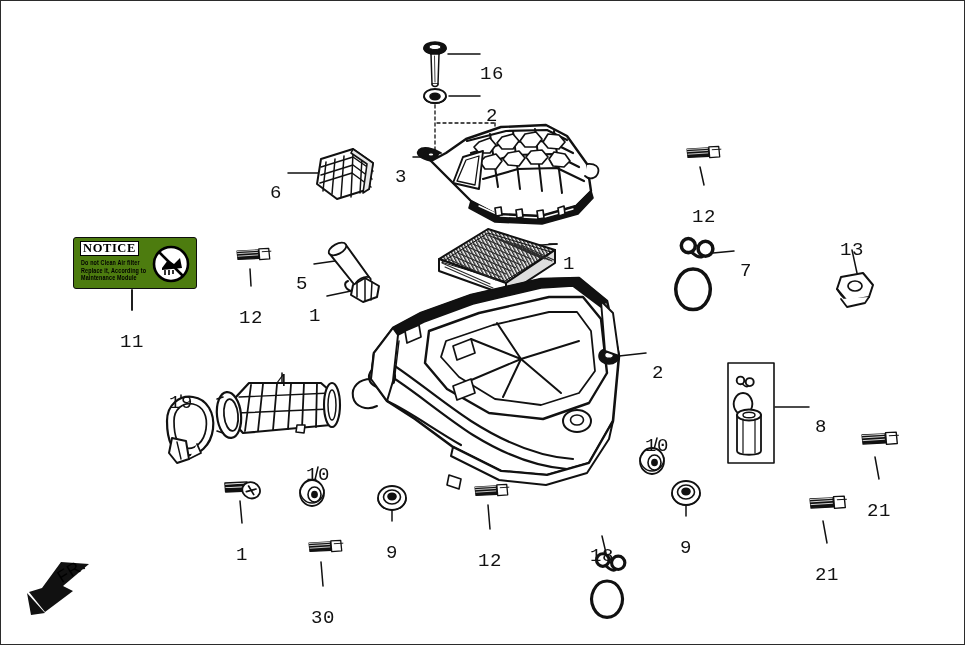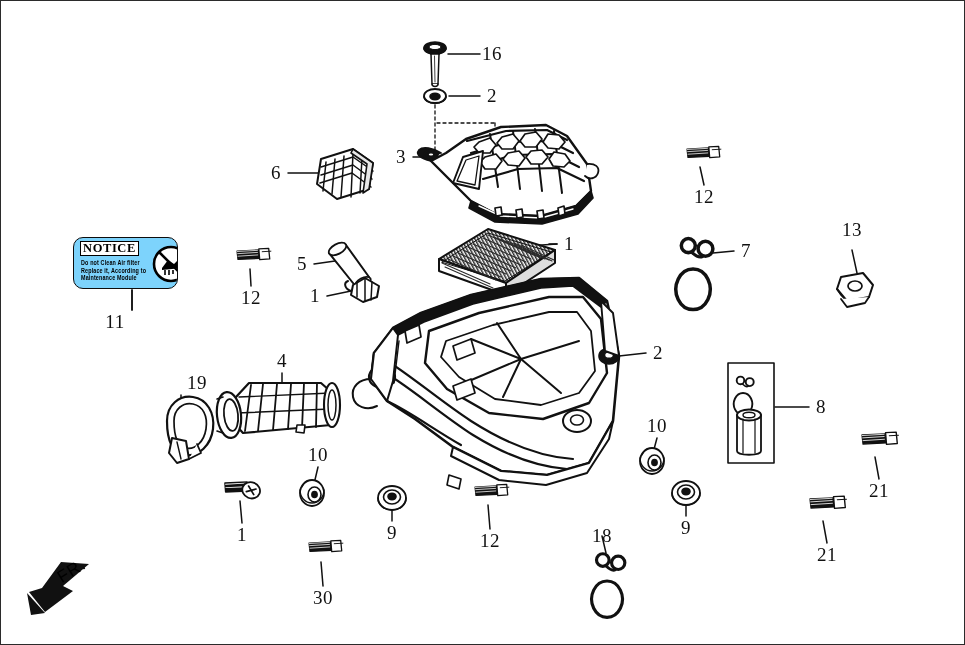--- a/index.html
+++ b/index.html
@@ -18,38 +18,39 @@
     overflow: hidden;
   }
   #artwork {
     position: absolute;
     left: 0; top: 0;
     width: 965px;
     height: 645px;
   }
   .callout {
     position: absolute;
-    font-family: Liberation Serif, serif;
+    font-family: Liberation Mono, monospace;
     font-size: 19px;
     font-weight: 400;
     color: #111111;
     letter-spacing: 0.5px;
     white-space: nowrap;
     transform: translate(-50%, -50%);
     user-select: none;
+    margin-top: 20px;
   }
   .notice-box {
     position: absolute;
     left: 72px;
     top: 236px;
-    width: 105px;
+    width: 124px;
     height: 52px;
-    background: #7dd3fc;
+    background: #4d7c0f;
     border: 1.6px solid #0d0d0d;
-    border-radius: 10px;
+    border-radius: 3px;
     box-sizing: border-box;
     overflow: hidden;
   }
   .notice-title {
     position: absolute;
     left: 6px;
     top: 3px;
     font-family: "Liberation Serif", serif;
     font-weight: bold;
     font-size: 12.5px;
@@ -489,29 +490,29 @@
       <div class="callout" style="left: 400px; top: 156px;">3</div>
       <div class="callout" style="left: 281px; top: 360px;">4</div>
       <div class="callout" style="left: 301px; top: 263px;">5</div>
       <div class="callout" style="left: 275px; top: 172px;">6</div>
       <div class="callout" style="left: 745px; top: 250px;">7</div>
       <div class="callout" style="left: 820px; top: 406px;">8</div>
       <div class="callout" style="left: 391px; top: 532px;">9</div>
       <div class="callout" style="left: 685px; top: 527px;">9</div>
       <div class="callout" style="left: 317px; top: 454px;">10</div>
       <div class="callout" style="left: 656px; top: 425px;">10</div>
-      <div class="callout" style="left: 114px; top: 321px;">11</div>
+      <div class="callout" style="left: 131px; top: 321px;">11</div>
       <div class="callout" style="left: 250px; top: 297px;">12</div>
       <div class="callout" style="left: 703px; top: 196px;">12</div>
       <div class="callout" style="left: 489px; top: 540px;">12</div>
       <div class="callout" style="left: 851px; top: 229px;">13</div>
       <div class="callout" style="left: 314px; top: 295px;">1</div>
       <div class="callout" style="left: 241px; top: 534px;">1</div>
       <div class="callout" style="left: 491px; top: 53px;">16</div>
       <div class="callout" style="left: 491px; top: 95px;">2</div>
       <div class="callout" style="left: 601px; top: 535px;">18</div>
-      <div class="callout" style="left: 196px; top: 382px;">19</div>
+      <div class="callout" style="left: 180px; top: 382px;">19</div>
       <div class="callout" style="left: 322px; top: 597px;">30</div>
       <div class="callout" style="left: 878px; top: 490px;">21</div>
       <div class="callout" style="left: 826px; top: 554px;">21</div>
     </div>
 
 </div>
 
 </body></html>

